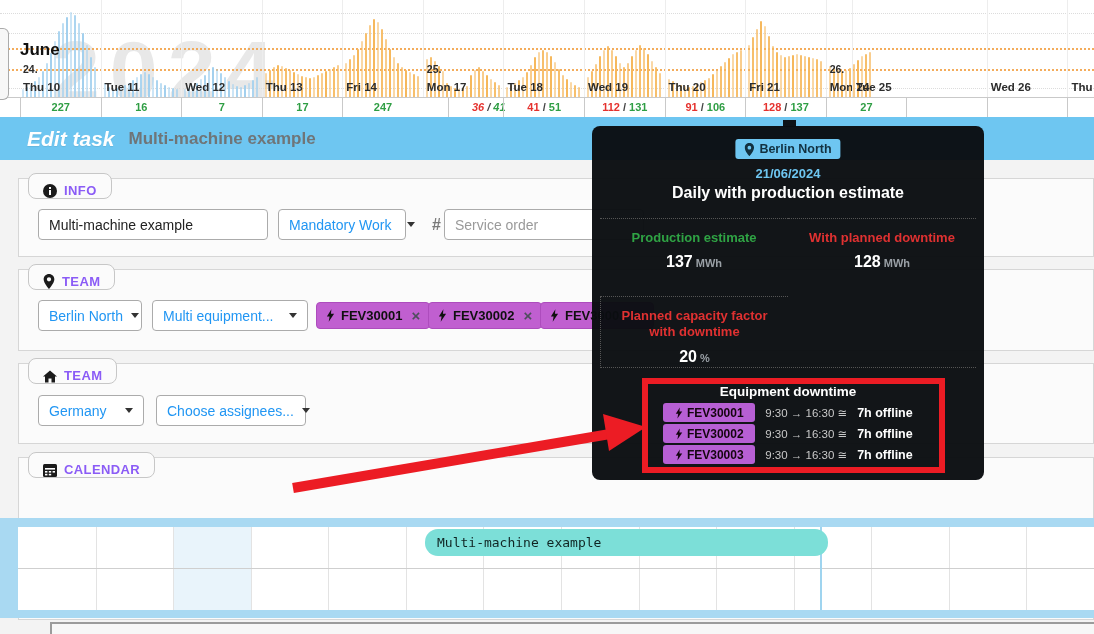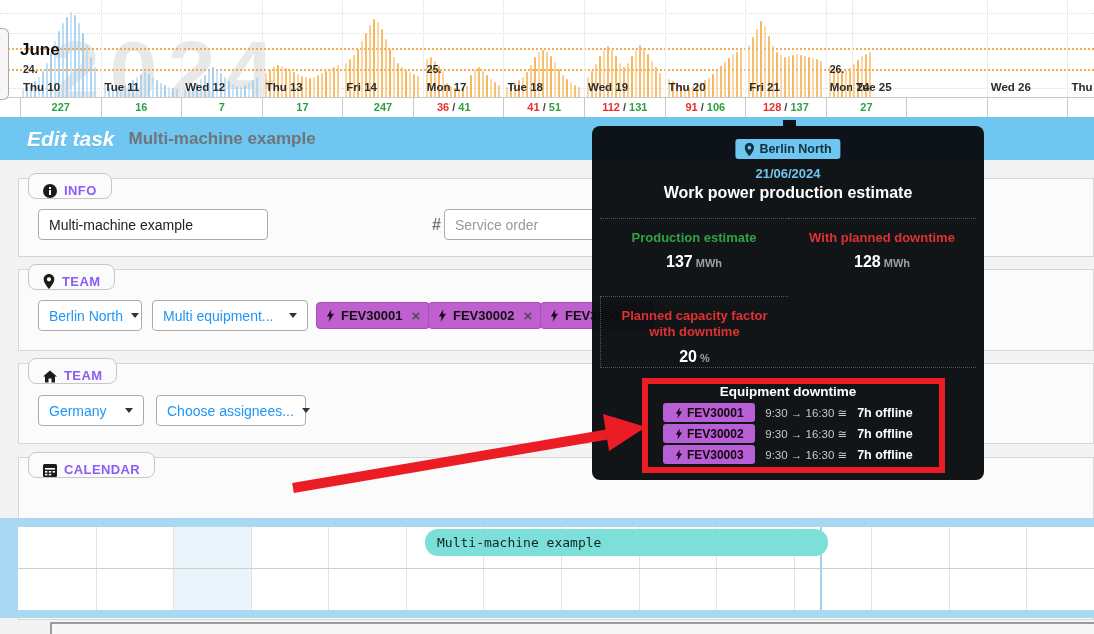--- a/index.html
+++ b/index.html
@@ -377,21 +377,21 @@
         </div>
       </div>
     <div id="month-label">June</div>
   </div>
   <div id="num-row">
       <div class="num-cell" style="left: 20px; width: 80.57px;"><span class="num-green">227</span></div>
       <div class="num-cell" style="left: 100.57px; width: 80.57px;"><span class="num-green">16</span></div>
       <div class="num-cell" style="left: 181.14px; width: 80.57px;"><span class="num-green">7</span></div>
       <div class="num-cell" style="left: 261.71px; width: 80.57px;"><span class="num-green">17</span></div>
       <div class="num-cell" style="left: 342.28px; width: 80.57px;"><span class="num-green">247</span></div>
-      <div class="num-cell" style="left: 413px; width: 80.57px;"><span class="num-red">36</span><span class="num-sep"> / </span><span class="num-green">41</span></div>
+      <div class="num-cell" style="left: 448px; width: 80.57px; font-style: italic;"><span class="num-red">36</span><span class="num-sep"> / </span><span class="num-green">41</span></div>
       <div class="num-cell" style="left: 503.42px; width: 80.57px;"><span class="num-red">41</span><span class="num-sep"> / </span><span class="num-green">51</span></div>
       <div class="num-cell" style="left: 583.99px; width: 80.57px;"><span class="num-red">112</span><span class="num-sep"> / </span><span class="num-green">131</span></div>
       <div class="num-cell" style="left: 664.56px; width: 80.57px;"><span class="num-red">91</span><span class="num-sep"> / </span><span class="num-green">106</span></div>
       <div class="num-cell" style="left: 745.13px; width: 80.57px;"><span class="num-red">128</span><span class="num-sep"> / </span><span class="num-green">137</span></div>
       <div class="num-cell" style="left: 825.7px; width: 80.57px;"><span class="num-green">27</span></div>
       <div class="num-cell" style="left: 906.27px; width: 80.57px;"></div>
       <div class="num-cell" style="left: 986.84px; width: 80.57px;"></div>
       <div class="num-cell" style="left: 1067.41px; width: 80.57px;"></div>
     </div>
   <div id="left-handle"></div>
@@ -404,20 +404,25 @@
   <div class="sec-box" style="top:178px;height:79px;"></div>
   <div class="sec-tab" style="left:28px;top:173px;">
     <svg width="14" height="14" viewBox="0 0 14 14">
         <circle cx="7" cy="7" r="7" fill="#1b1b1b"></circle>
         <rect x="6" y="6" width="2" height="5" fill="#fff"></rect>
         <rect x="6" y="3" width="2" height="2" fill="#fff"></rect>
       </svg>
     <span>INFO</span>
   </div>
   <input class="ctl" style="left: 38px; top: 209px; width: 230px;" value="Multi-machine example">
+  <div class="ctl dropdown" style="left:278px;top:209px;width:128px;">
+    <span class="dd-label">Mandatory Work</span>
+    <span class="teal-dot"></span>
+    <span class="caret"></span>
+  </div>
   <span class="hash" style="left:432px;top:216px;">#</span>
   <input class="ctl" style="left: 444px; top: 209px; width: 200px;" placeholder="Service order">
 
   <div class="sec-box" style="top:269px;height:82px;"></div>
   <div class="sec-tab" style="left:28px;top:264px;">
     <svg width="12" height="15" viewBox="0 0 10 14">
         <path fill="#1b1b1b" d="M5 0C2.2 0 0 2.2 0 5c0 3.8 5 9 5 9s5-5.2 5-9C10 2.2 7.8 0 5 0zm0 7a2 2 0 1 1 0-4 2 2 0 0 1 0 4z"></path>
       </svg>
     <span>TEAM</span>
   </div>
@@ -509,21 +514,21 @@
 
   <div id="tooltip-caret"></div>
   <div id="tooltip">
     <div class="tt-badge">
       <svg width="10" height="13" viewBox="0 0 10 14">
           <path fill="#123140" d="M5 0C2.2 0 0 2.2 0 5c0 3.8 5 9 5 9s5-5.2 5-9C10 2.2 7.8 0 5 0zm0 7a2 2 0 1 1 0-4 2 2 0 0 1 0 4z"></path>
         </svg>
       <span>Berlin North</span>
     </div>
     <div class="tt-date">21/06/2024</div>
-    <div class="tt-title">Work power production estimate</div>
+    <div class="tt-title">Daily with production estimate</div>
     <div class="m-grid">
       <div class="m-cell">
         <div class="m-label green">Production estimate</div>
         <div class="m-value"><span>137</span><span class="m-unit">MWh</span></div>
       </div>
       <div class="m-cell">
         <div class="m-label red">With planned downtime</div>
         <div class="m-value"><span>128</span><span class="m-unit">MWh</span></div>
       </div>
       <div class="m-cell c2">

